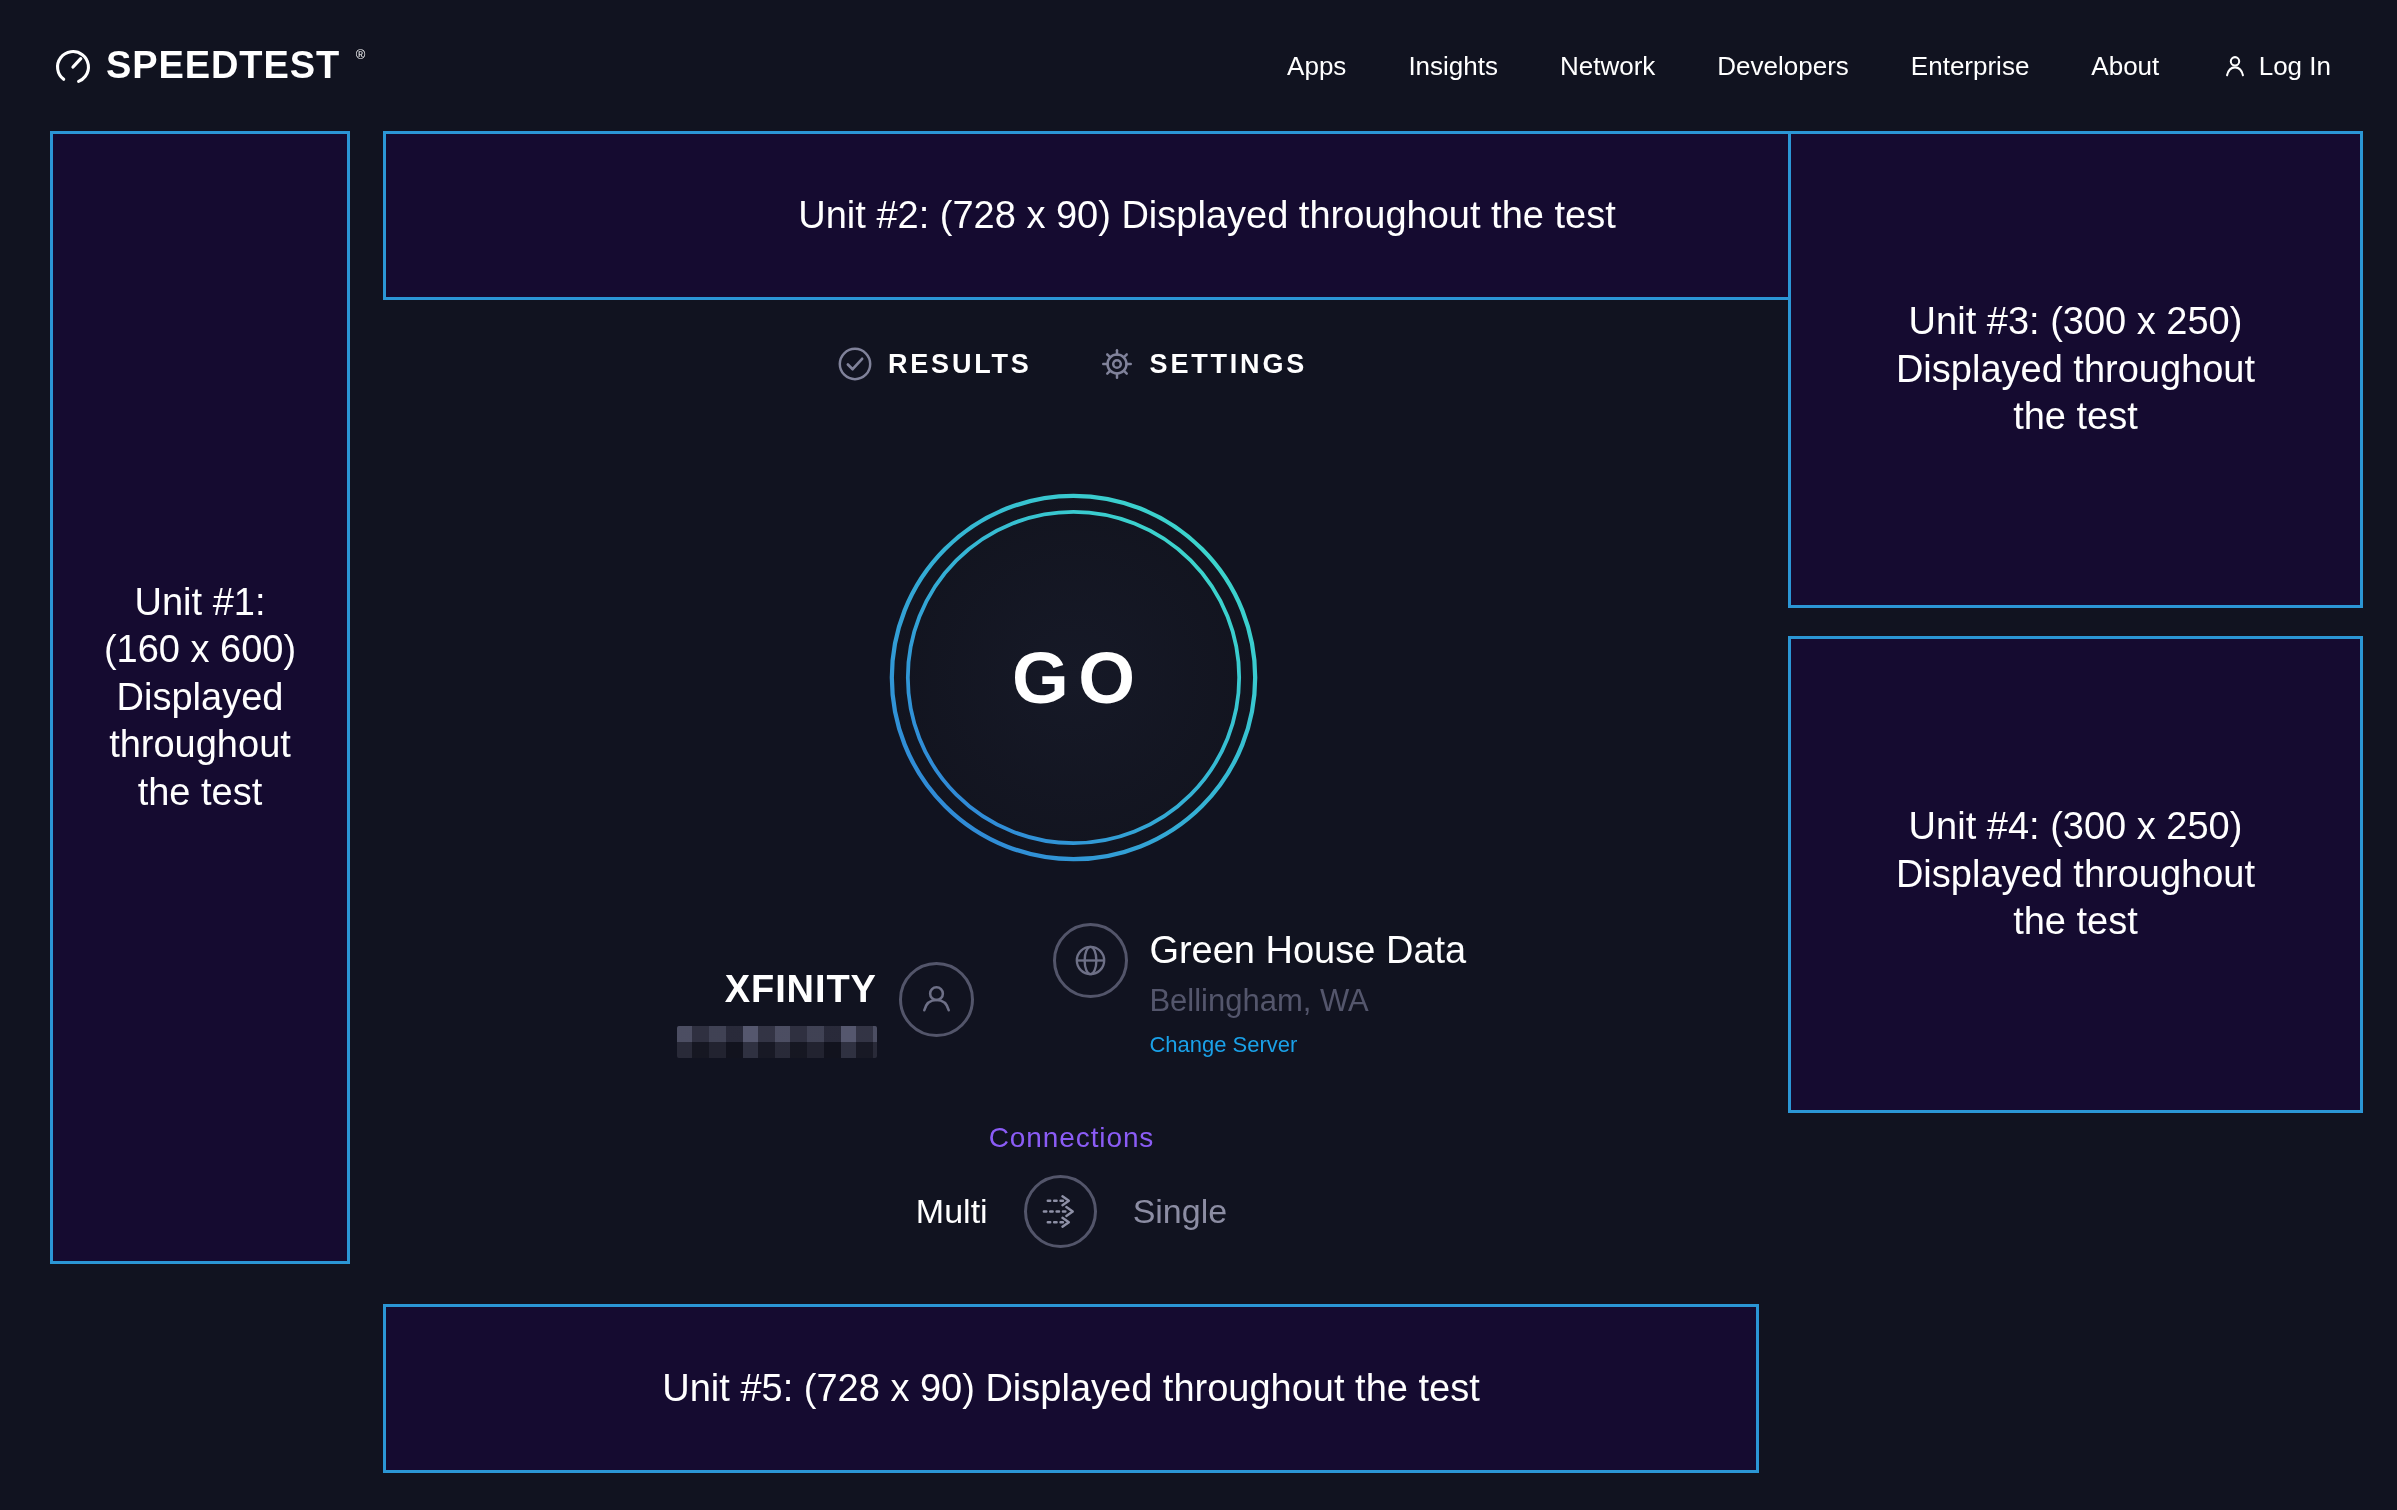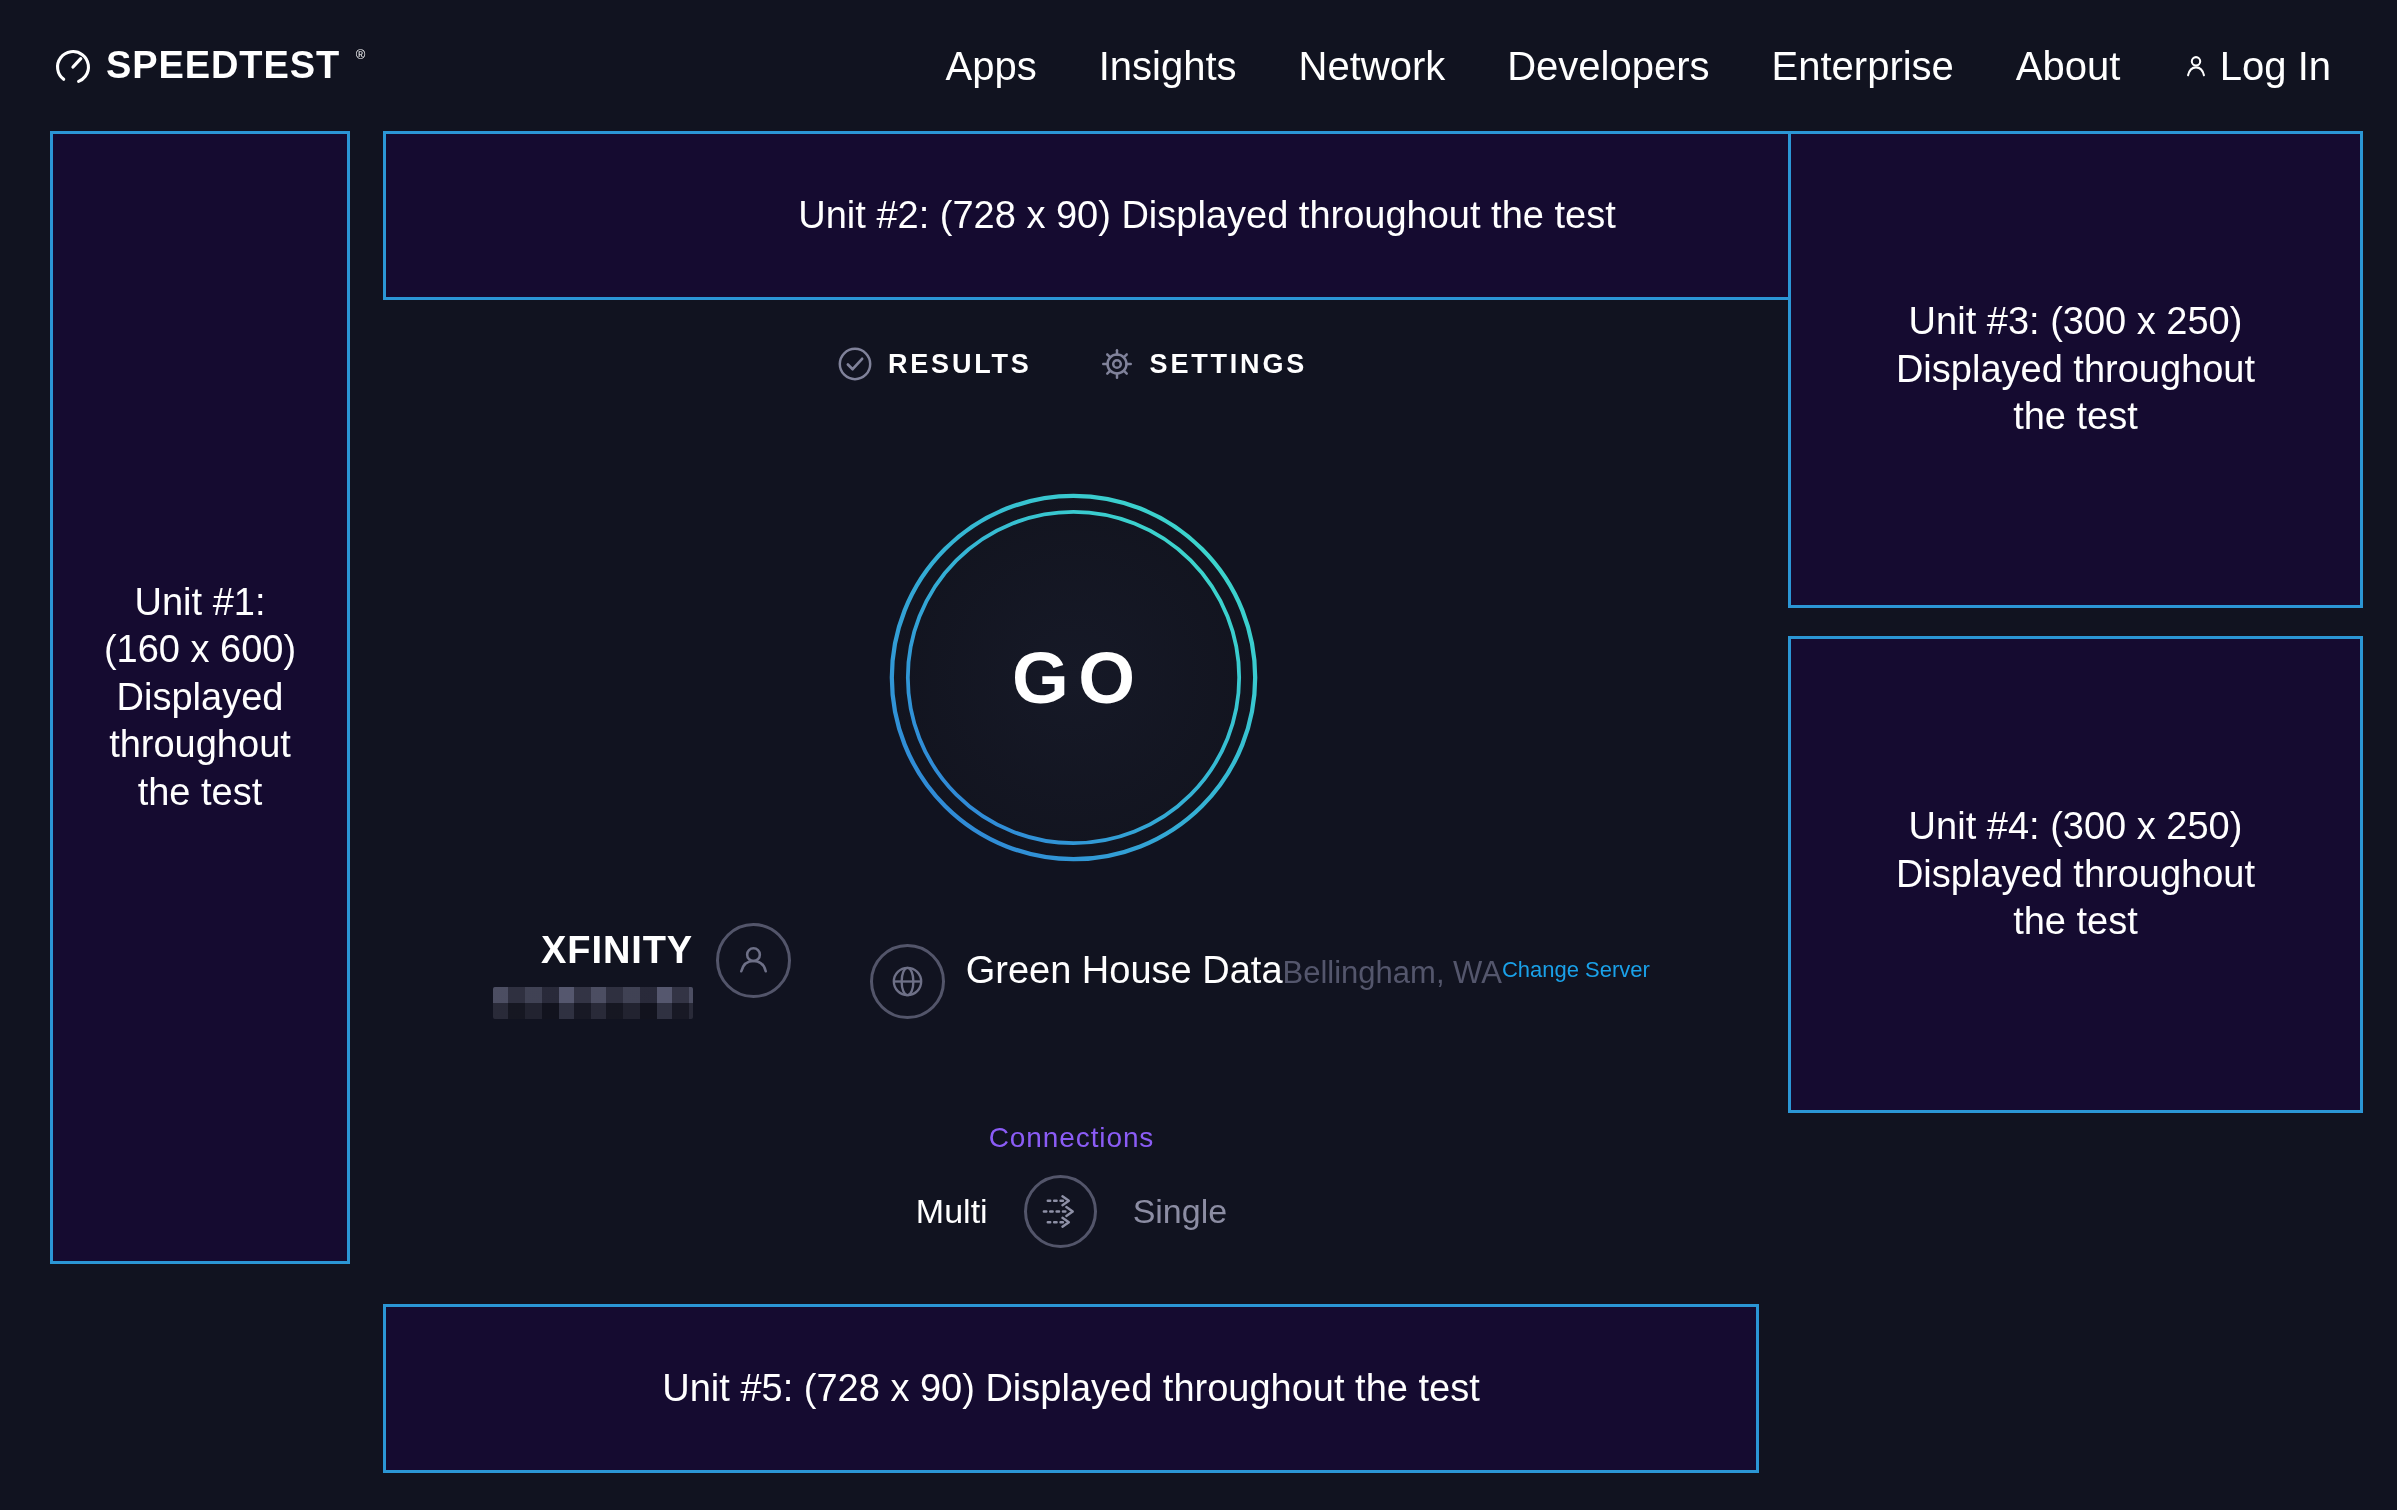--- a/index.html
+++ b/index.html
@@ -15,21 +15,21 @@
   header {
     position:absolute; top:0; left:0; width:2397px; height:132px;
     display:flex; align-items:center; justify-content:space-between;
     padding:0 66px 0 53px;
   }
   .brand { display:flex; align-items:flex-start; gap:13px; cursor:pointer; }
   .brand svg { width:40px; height:40px; margin-top:1.9px; }
   .brand-text { font-size:38px; font-weight:700; letter-spacing:0.9px; line-height:41px; }
   .tm { font-size:13px; margin-left:2.8px; margin-top:1.9px; }
   nav { display:flex; align-items:center; gap:62px; }
-  nav a { color:#ffffff; font-size:40px; text-decoration:none; cursor:pointer; }
+  nav a { color:#ffffff; font-size:26px; text-decoration:none; cursor:pointer; }
   .login { display:flex; align-items:center; gap:9.4px; }
   .login svg { width:28px; height:28px; }
 
   
   .ad {
     position:absolute; background:#150b30; border:3.8px solid #2b96d5;
     display:flex; align-items:center; justify-content:center;
     text-align:center; cursor:pointer;
   }
   .ad-label { font-size:38px; line-height:1.25; white-space:pre-line; color:#ffffff; }
@@ -75,21 +75,21 @@
   .isp-name { font-size:38px; font-weight:600; letter-spacing:0.9px; margin-top:5.6px; }
   .mosaic {
     width:200px; height:32px; margin-top:15px; border-radius:1.9px; opacity:.85;
     background:
       repeating-linear-gradient(0deg, rgba(0,0,0,.38) 0 16px, rgba(255,255,255,.07) 16px 32px),
       repeating-linear-gradient(90deg,
         #4a4c63 0 15px, #262738 15px 32px, #3b3d52 32px 49px,
         #1e1f30 49px 66px, #565872 66px 81px, #2a2b3e 81px 98px);
   }
   .server { display:flex; align-items:flex-start; gap:21px; }
-  .server-text { display:flex; flex-direction:row; align-items:flex-start; }
+  .server-text { display:flex; flex-direction:column; align-items:flex-start; }
   .server-name { font-size:38px; font-weight:500; margin-top:5.6px; }
   .server-loc  { font-size:31px; color:#54566c; margin-top:11.3px; }
   .server-change { font-size:22px; color:#1aa1e8; margin-top:13px; text-decoration:none; cursor:pointer; }
 
   
   .connections {
     position:absolute; top:1122px; left:384px; width:1375px;
     display:flex; flex-direction:column; align-items:center; gap:21px;
   }
   .conn-label { font-size:28px; color:#8b5cf6; letter-spacing:0.9px; }

